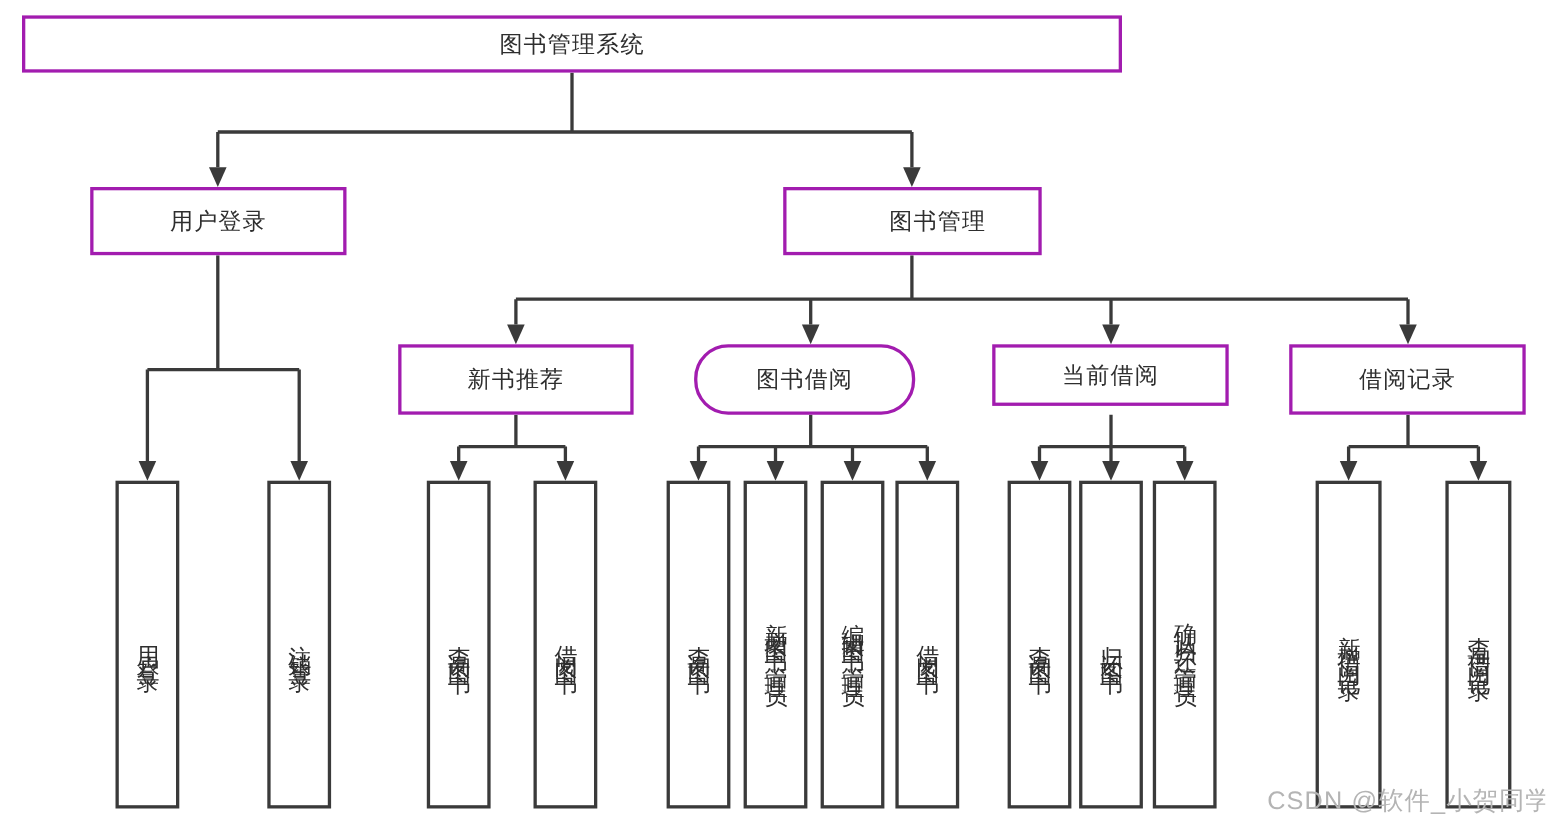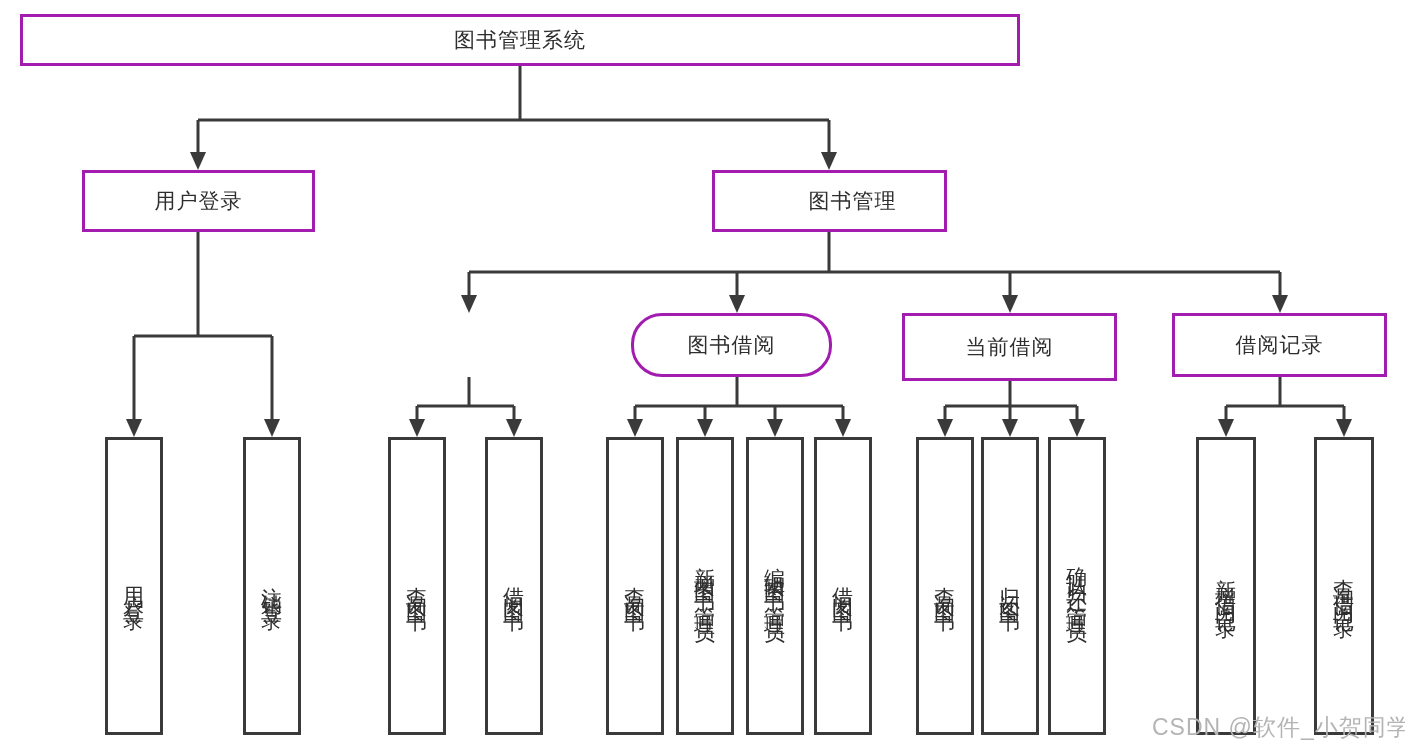--- a/index.html
+++ b/index.html
@@ -103,24 +103,27 @@
     <span>图书管理系统</span>
   </div>
 
   <div class="box" style="left:82px; top:170px; width:233px; height:62px;">
     <span>用户登录</span>
   </div>
   <div class="box" style="left:712px; top:170px; width:235px; height:62px;padding-left:46px;">
     <span>图书管理</span>
   </div>
 
+  <div class="box" style="left:362px; top:313px; width:214px; height:64px;">
+    <span>新书推荐</span>
+  </div>
   <div class="box" style="left:631px; top:313px; width:201px; height:64px;border-radius:31px;">
     <span>图书借阅</span>
   </div>
-  <div class="box" style="left:902px; top:313px; width:215px; height:68px;">
+  <div class="box" style="left:902px; top:313px; width:215px; height:56px;">
     <span>当前借阅</span>
   </div>
   <div class="box" style="left:1172px; top:313px; width:215px; height:64px;">
     <span>借阅记录</span>
   </div>
 
   <div class="leaf" style="left:105px; top:437px; width:58px; height:298px;">
     <span class="vtext">用户登录</span>
   </div>
   <div class="leaf" style="left:243px; top:437px; width:58px; height:298px;">

